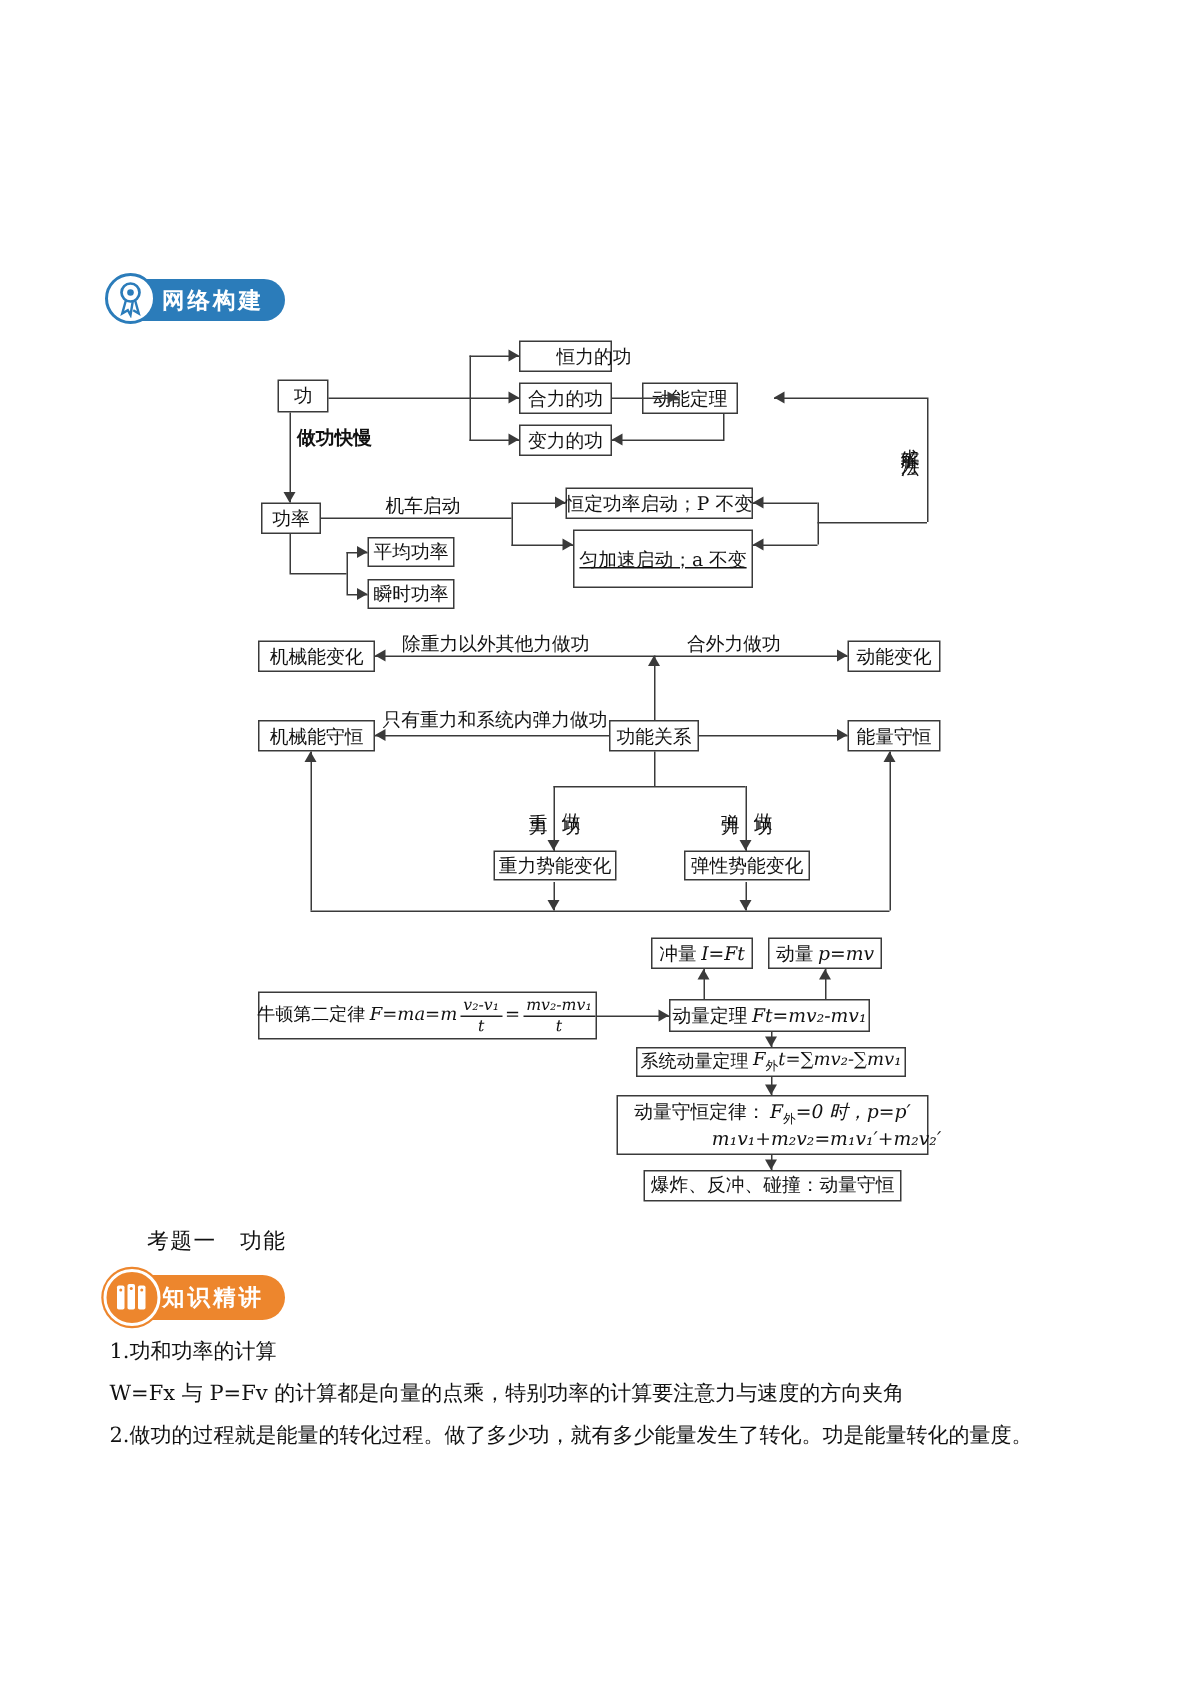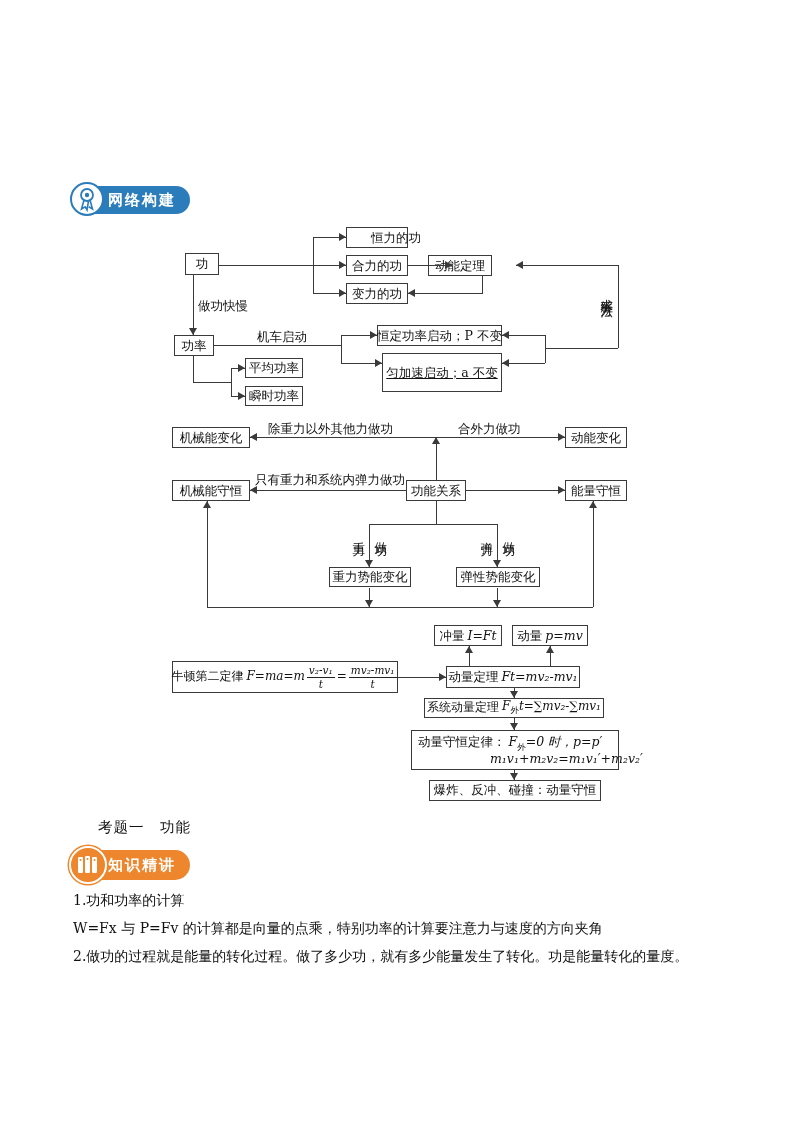--- a/index.html
+++ b/index.html
@@ -52,21 +52,21 @@
   </div>
 
   <div id="diagram">
 
     <div class="node" style="left:185px;top:253px;width:34px;height:22px;">功</div>
     <div class="node" style="left:346px;top:227px;width:62px;height:21px;padding-left:38px;">恒力的功</div>
     <div class="node" style="left:346px;top:255px;width:62px;height:21px;">合力的功</div>
     <div class="node" style="left:346px;top:283px;width:62px;height:21px;">变力的功</div>
     <div class="node" style="left:428px;top:255px;width:64px;height:21px;">动能定理</div>
     <div class="lbl vtext" style="left:600px;top:289px;height:64px;font-size:12.5px;">求解方法</div>
-    <div class="lbl" style="left:198px;top:299px;">做功快慢</div>
+    <div class="lbl" style="left:198px;top:285px;font-weight:bold;">做功快慢</div>
 
     <div class="node" style="left:174px;top:335px;width:40px;height:21px;">功率</div>
     <div class="lbl" style="left:257px;top:330px;">机车启动</div>
     <div class="node" style="left:377px;top:325px;width:125px;height:21px;">恒定功率启动；P 不变</div>
     <div class="node" style="left:382px;top:353px;width:120px;height:39px;text-decoration:underline;">匀加速启动；a 不变</div>
     <div class="node" style="left:245px;top:358px;width:58px;height:20px;">平均功率</div>
     <div class="node" style="left:245px;top:386px;width:58px;height:20px;">瞬时功率</div>
 
     <div class="node" style="left:172px;top:427px;width:78px;height:21px;">机械能变化</div>
     <div class="lbl" style="left:268px;top:422px;">除重力以外其他力做功</div>
@@ -110,21 +110,21 @@
     <div class="node" style="left:446px;top:666px;width:134px;height:22px;">
       <span>动量定理</span>
       <span class="fvar">Ft=mv₂-mv₁</span>
     </div>
 
     <div class="node" style="left:424px;top:698px;width:180px;height:20px;font-size:12px;">
       <span>系统动量定理</span>
       <span class="fvar"><span>F</span><sub class="fsub">外</sub><span>t=∑mv₂-∑mv₁</span></span>
     </div>
 
-    <div class="node" style="left:411px;top:730px;width:208px;height:40px;flex-direction:column;align-items:flex-start;padding:2px 6px;">
+    <div class="node" style="left:411px;top:730px;width:208px;height:40px;flex-direction:column;align-items:center;padding:2px 6px;">
       <div>
         <span>动量守恒定律：</span><span class="fvar"><span>F</span><sub class="fsub">外</sub><span>=0 时，p=p′</span></span>
       </div>
       <div class="fvar" style="margin-left:72px;">m₁v₁+m₂v₂=m₁v₁′+m₂v₂′</div>
     </div>
 
     <div class="node" style="left:429px;top:780px;width:172px;height:21px;font-family:Liberation Serif, serif;">爆炸、反冲、碰撞：动量守恒</div>
   <div class="hl" style="left: 219px; top: 265px; width: 127px;"></div>
       <div class="hl" style="left: 313px; top: 237px; width: 33px;"></div>
       <div class="hl" style="left: 313px; top: 293px; width: 33px;"></div>

